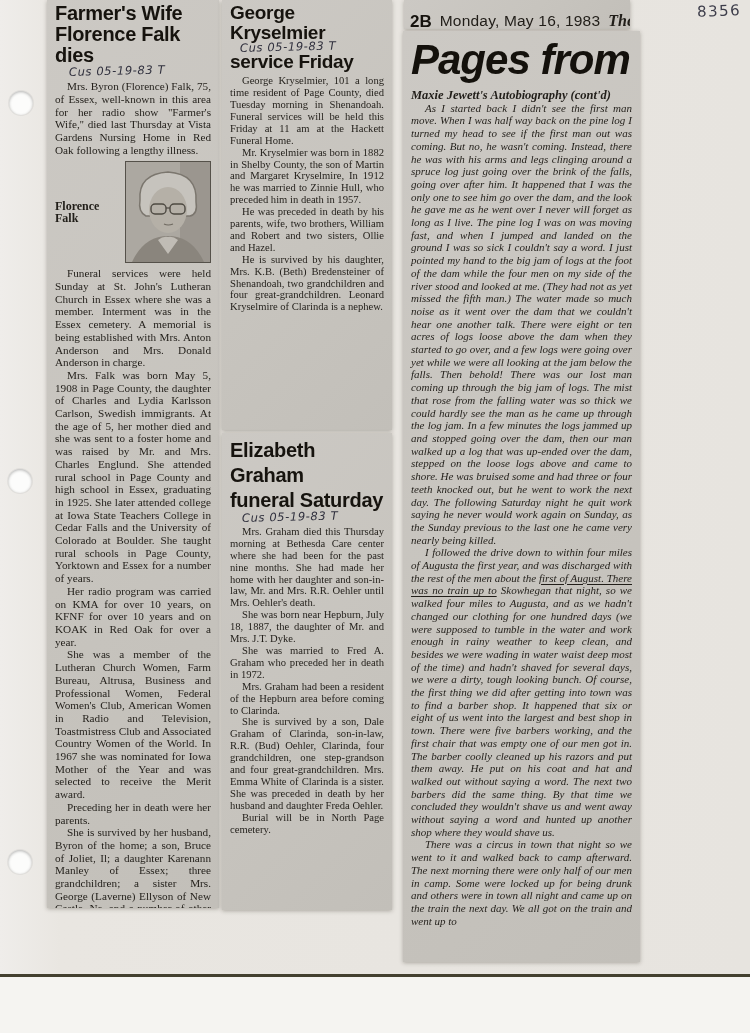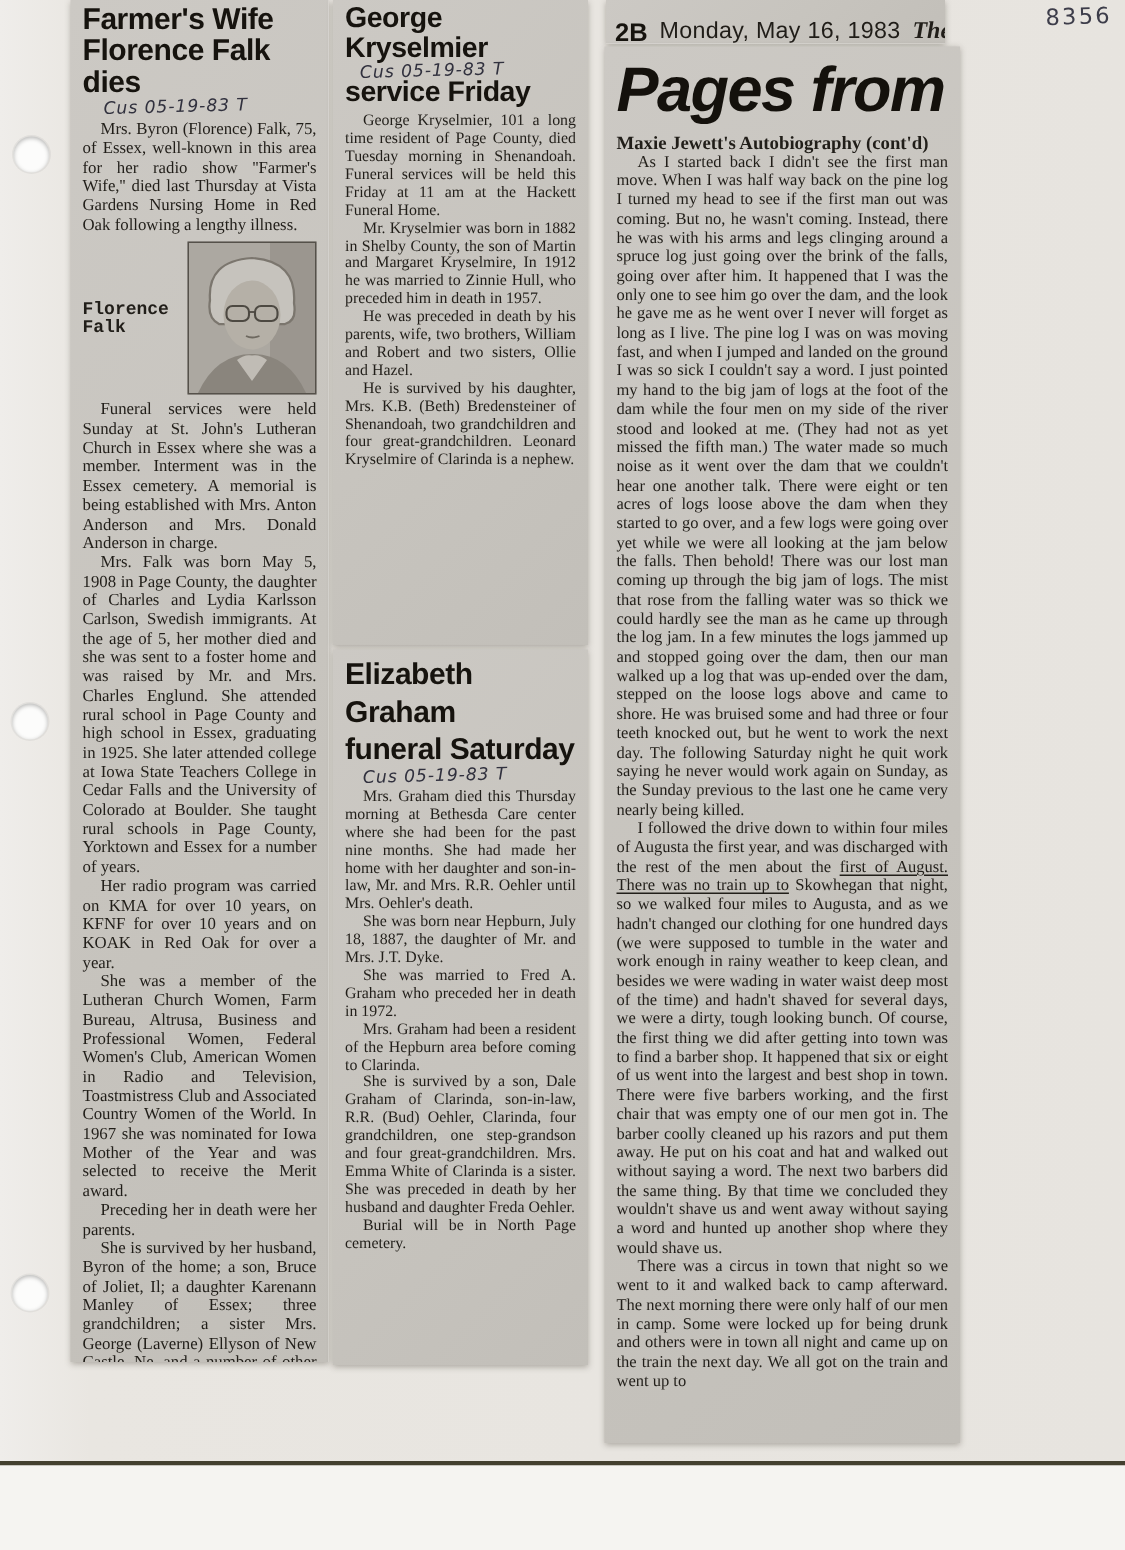--- a/index.html
+++ b/index.html
@@ -16,21 +16,21 @@
   .clip p{margin:0;text-indent:12px;text-align:justify;}
   .headline{font-family:"Liberation Sans","DejaVu Sans",sans-serif;font-weight:bold;
     color:#16130e;line-height:1.04;letter-spacing:-.3px;}
   .annotation{font-family:"DejaVu Sans",sans-serif;font-style:italic;font-size:11.5px;
     color:#31313e;letter-spacing:.6px;transform:rotate(-1.5deg);transform-origin:left;
     white-space:nowrap;}
   
   .clip-falk{left:47px;top:0;width:172px;height:908px;padding:3px 8px 0;font-size:11.2px;line-height:12.7px;}
   .clip-falk .headline{font-size:20px;}
   .photo-row{display:flex;align-items:center;gap:5px;margin:5px 0 4px;}
-  .photo-caption{font-weight:bold;font-size:12px;flex:1;font-family:Liberation Mono, monospace;}
+  .photo-caption{font-weight:bold;font-size:12px;flex:1;}
   .photo-frame{width:84px;height:100px;flex:0 0 auto;border:1px solid #55514a;background:#b0aca6;}
   
   .clip-mid{left:222px;width:170px;padding:3px 8px 0;font-size:10.6px;line-height:11.9px;}
   .clip-kryselmier{top:0;height:430px;}
   .clip-kryselmier .headline{font-size:19px;}
   .clip-graham{top:433px;height:477px;padding-top:5px;}
   .clip-graham .headline{font-size:20px;font-weight:600;line-height:1.25;}
   
   .clip-dateline{left:404px;top:0;width:226px;height:29px;padding:12px 6px;
     display:flex;align-items:flex-start;gap:8px;
@@ -39,21 +39,21 @@
   .date-text{font-size:15.5px;color:#201d18;letter-spacing:.2px;white-space:nowrap;}
   .masthead-frag{margin-left:auto;font-family:"Liberation Serif",serif;font-style:italic;
     font-weight:bold;font-size:16px;}
   .clip-pages{left:403px;top:31px;width:237px;height:931px;padding:4px 8px 0;
     font-size:11px;line-height:12.7px;}
   .pages-headline{font-family:"Liberation Sans","DejaVu Sans",sans-serif;font-style:italic;
     font-weight:800;font-size:42px;line-height:46px;letter-spacing:-1px;white-space:nowrap;
     color:#14110c;margin:2px 0 6px;}
   .pages-subhead{font-weight:bold;font-size:12.5px;margin:0 0 2px;text-indent:0 !important;
     text-align:left !important;}
-  .clip-pages p{text-indent:14px;}
+  .clip-pages p{text-indent:14px;font-style:italic;}
   .underlined-seg{text-decoration:underline;text-decoration-thickness:1px;text-underline-offset:2px;}
   .hand-number{position:absolute;left:697px;top:2px;font-family:"DejaVu Sans",sans-serif;
     font-size:15px;color:#3d3d4a;letter-spacing:1.5px;transform:rotate(-2deg);}
   .bottom-line{position:absolute;left:0;top:974px;width:750px;height:3px;background:#43402f;}
   .bottom-area{position:absolute;left:0;top:977px;width:750px;height:56px;background:#f5f4f1;}
 </style>
 </head>
 <body>
 
 <div class="hole" style="left:9px;top:91px;"></div>

